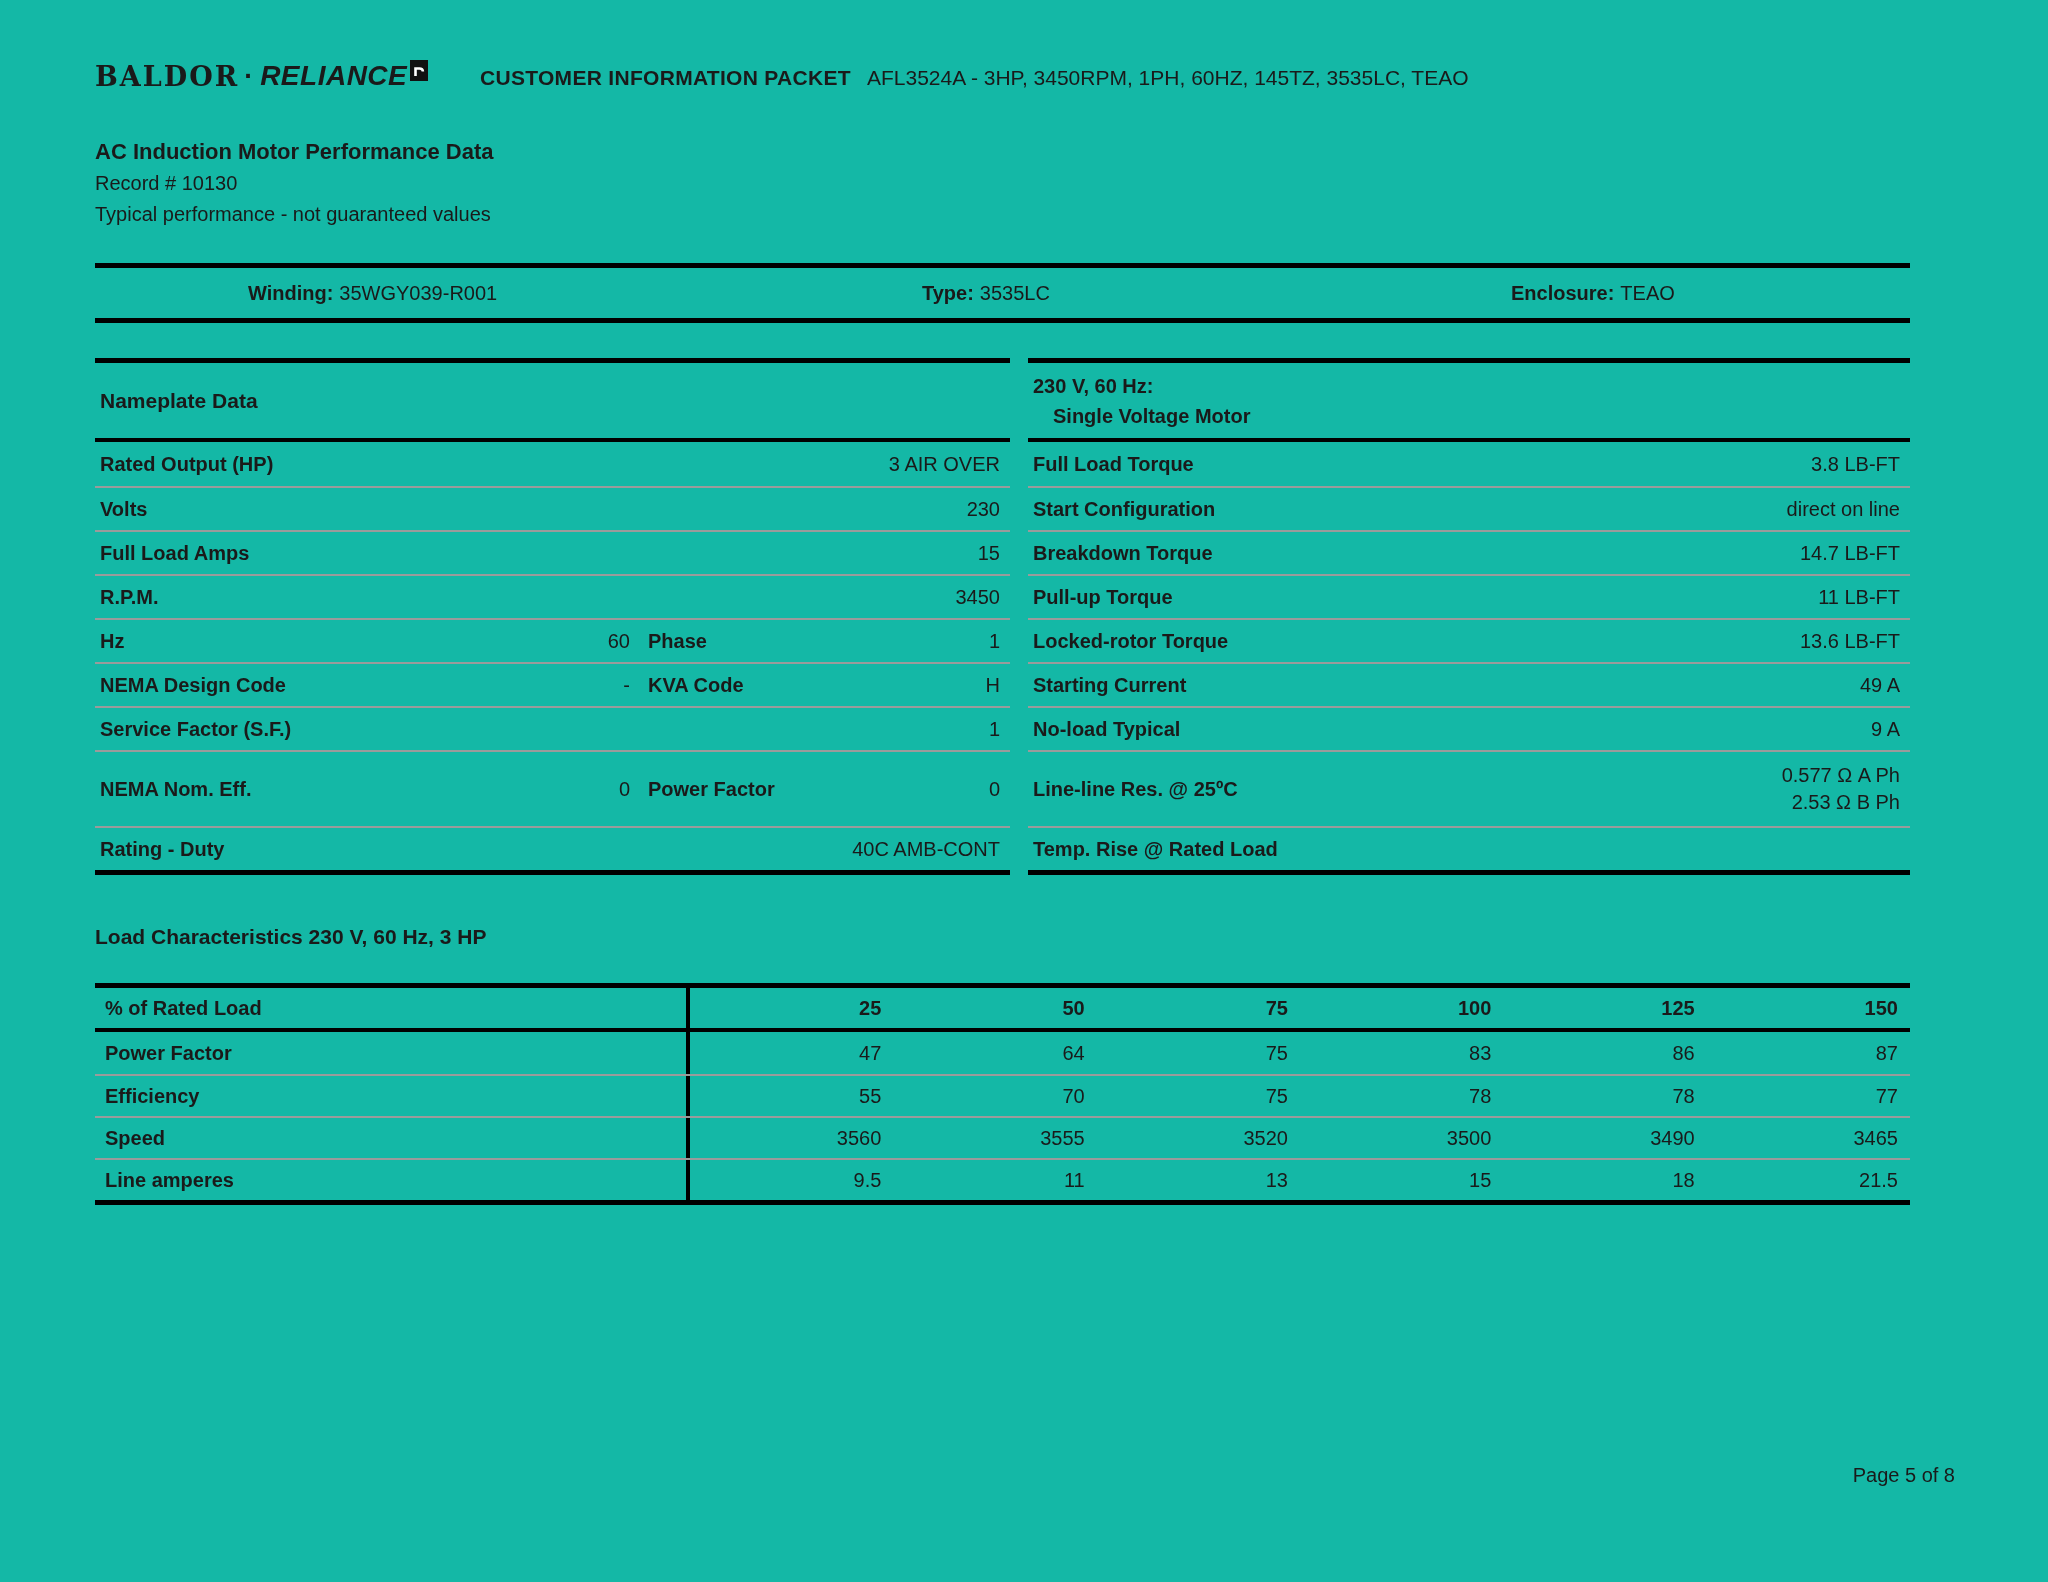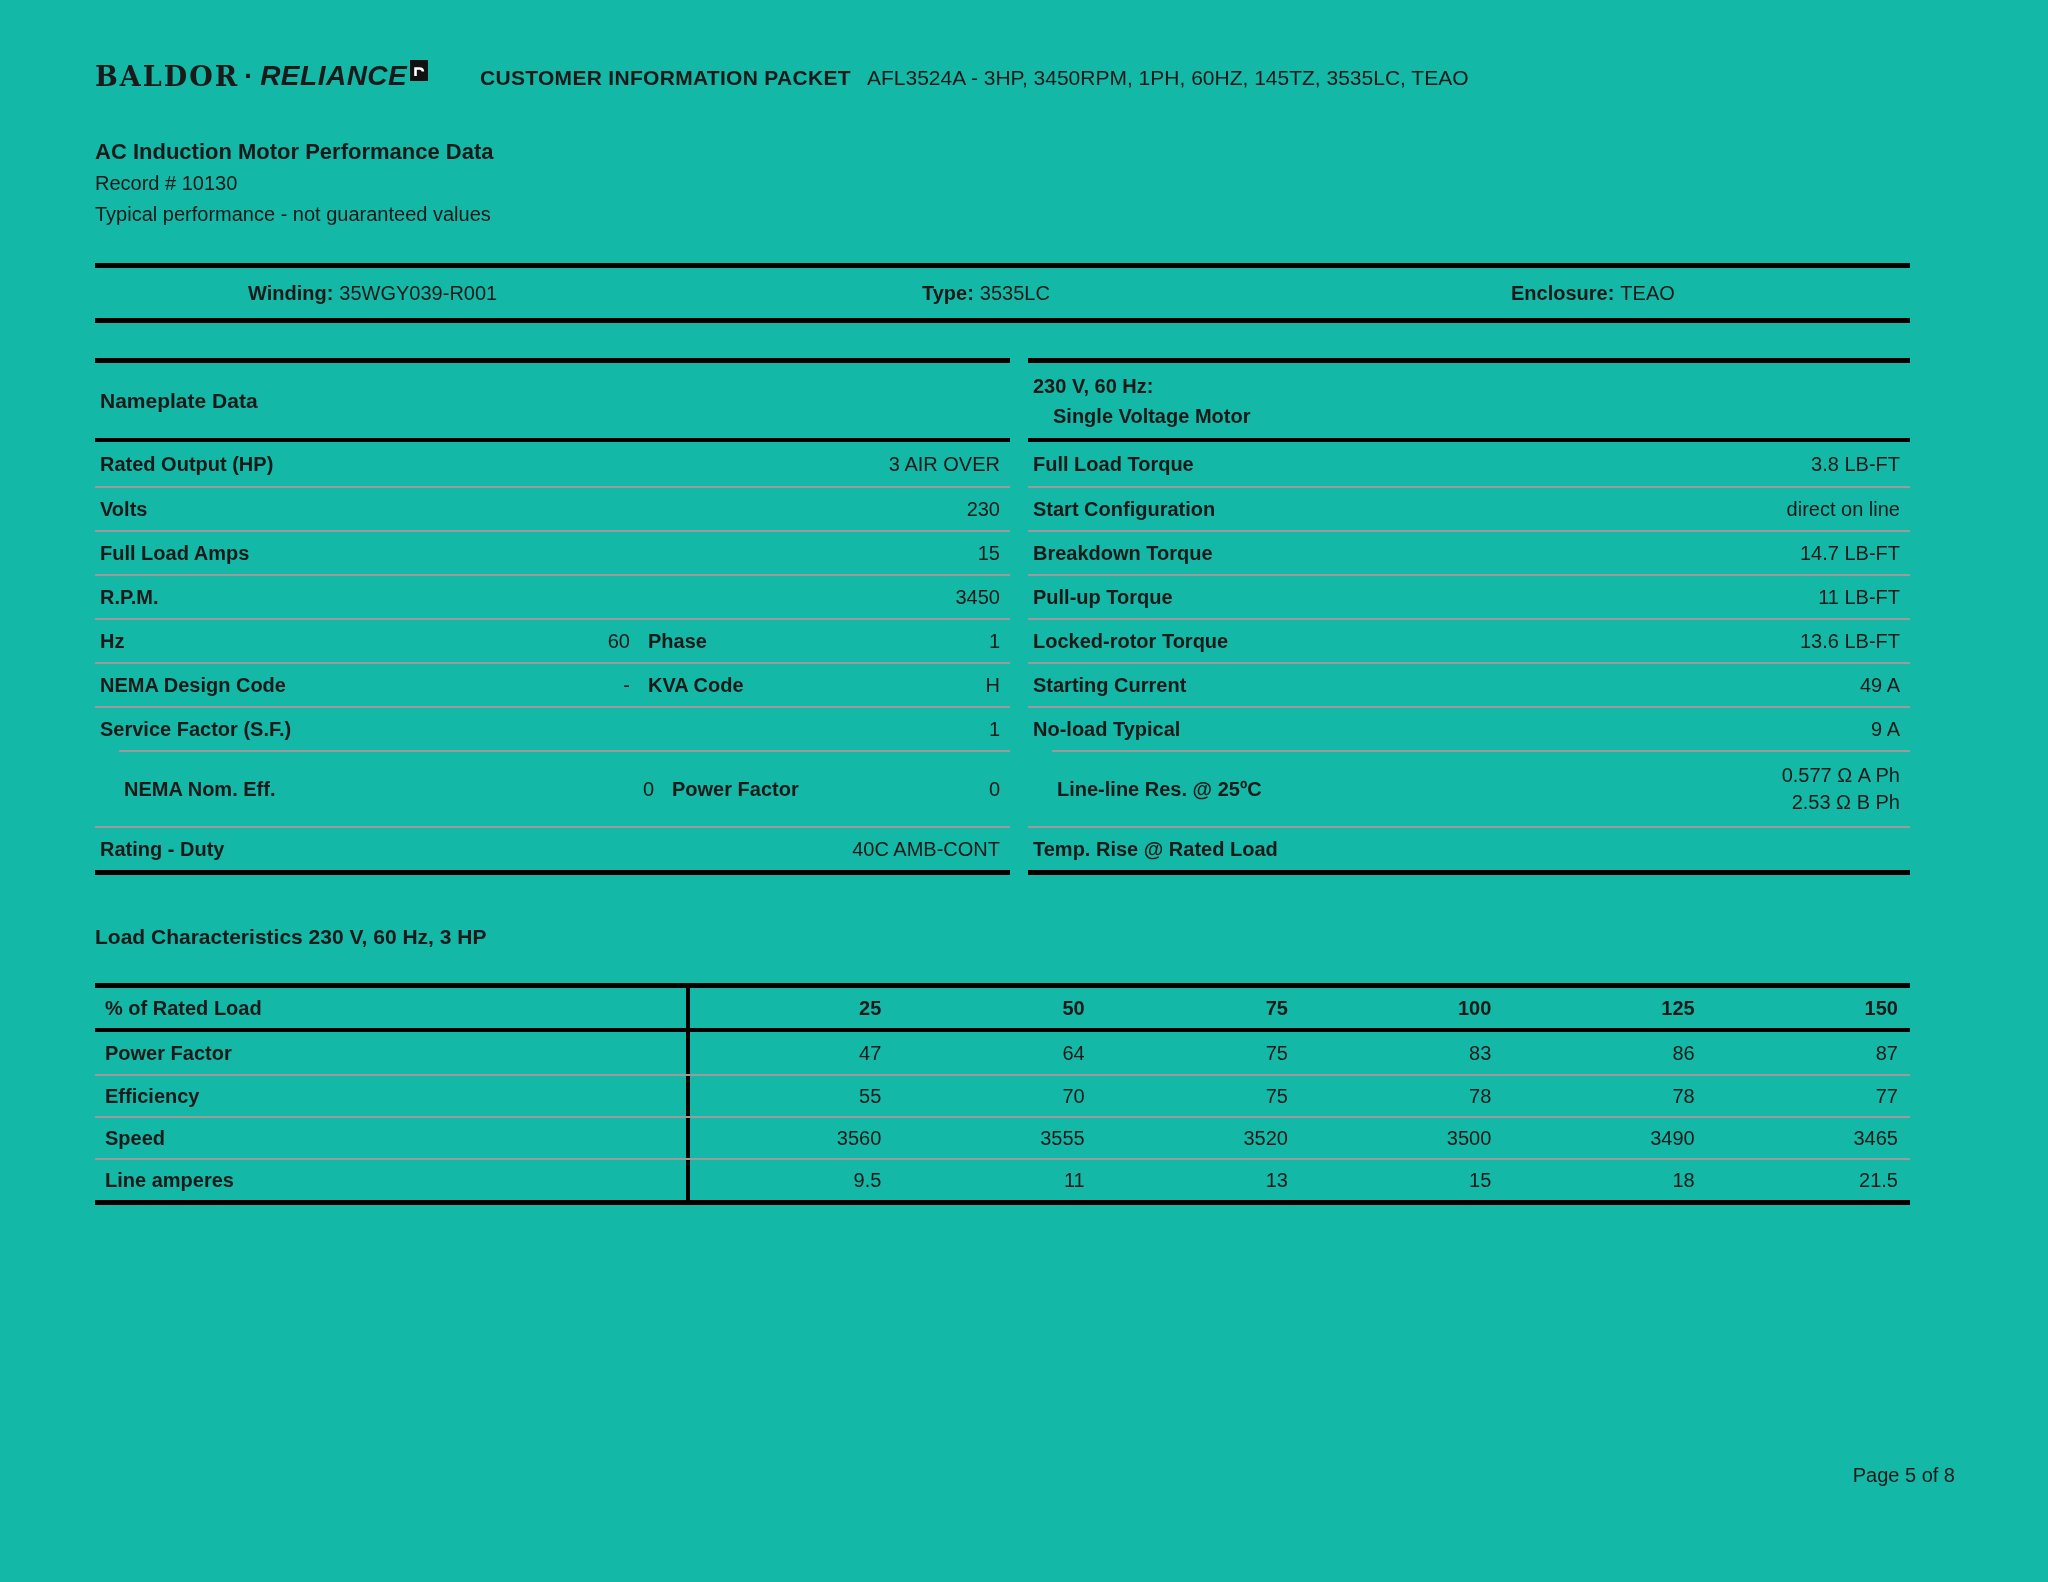--- a/index.html
+++ b/index.html
@@ -47,21 +47,21 @@
     height: 75px; border-bottom: 4px solid #000; box-sizing: content-box;
     display: flex; align-items: center; padding-left: 5px;
     font-weight: 700; font-size: 21px;
   }
   .np-header.two-line { flex-direction: column; justify-content: center; align-items: flex-start; font-size: 20px; }
   .np-header.two-line .l1 { line-height: 30px; }
   .np-header.two-line .l2 { line-height: 30px; padding-left: 20px; }
 
   .np-row { height: 44px; border-top: 2px solid #9b9b9b; box-sizing: border-box; }
   .np-row.first { border-top: none; }
-  .np-row.tall { height: 76px; margin-left: 24px; }
+  .np-row.tall { height: 76px; }
 
   .np-row-grid {
     display: grid; grid-template-columns: 440px 90px 18px 1fr;
     align-items: center; padding: 0 10px 0 5px; height: 100%; box-sizing: border-box;
   }
   .np-row-grid .lbl { font-weight: 700; font-size: 20px; white-space: nowrap; }
   .np-row-grid .midval { text-align: right; font-size: 20px; }
   .np-row-grid .tail { display: flex; justify-content: flex-start; align-items: center; }
   .np-row-grid .midlbl { font-weight: 700; font-size: 20px; white-space: nowrap; }
   .np-row-grid .val { font-size: 20px; text-align: right; flex: 1; white-space: nowrap; }

